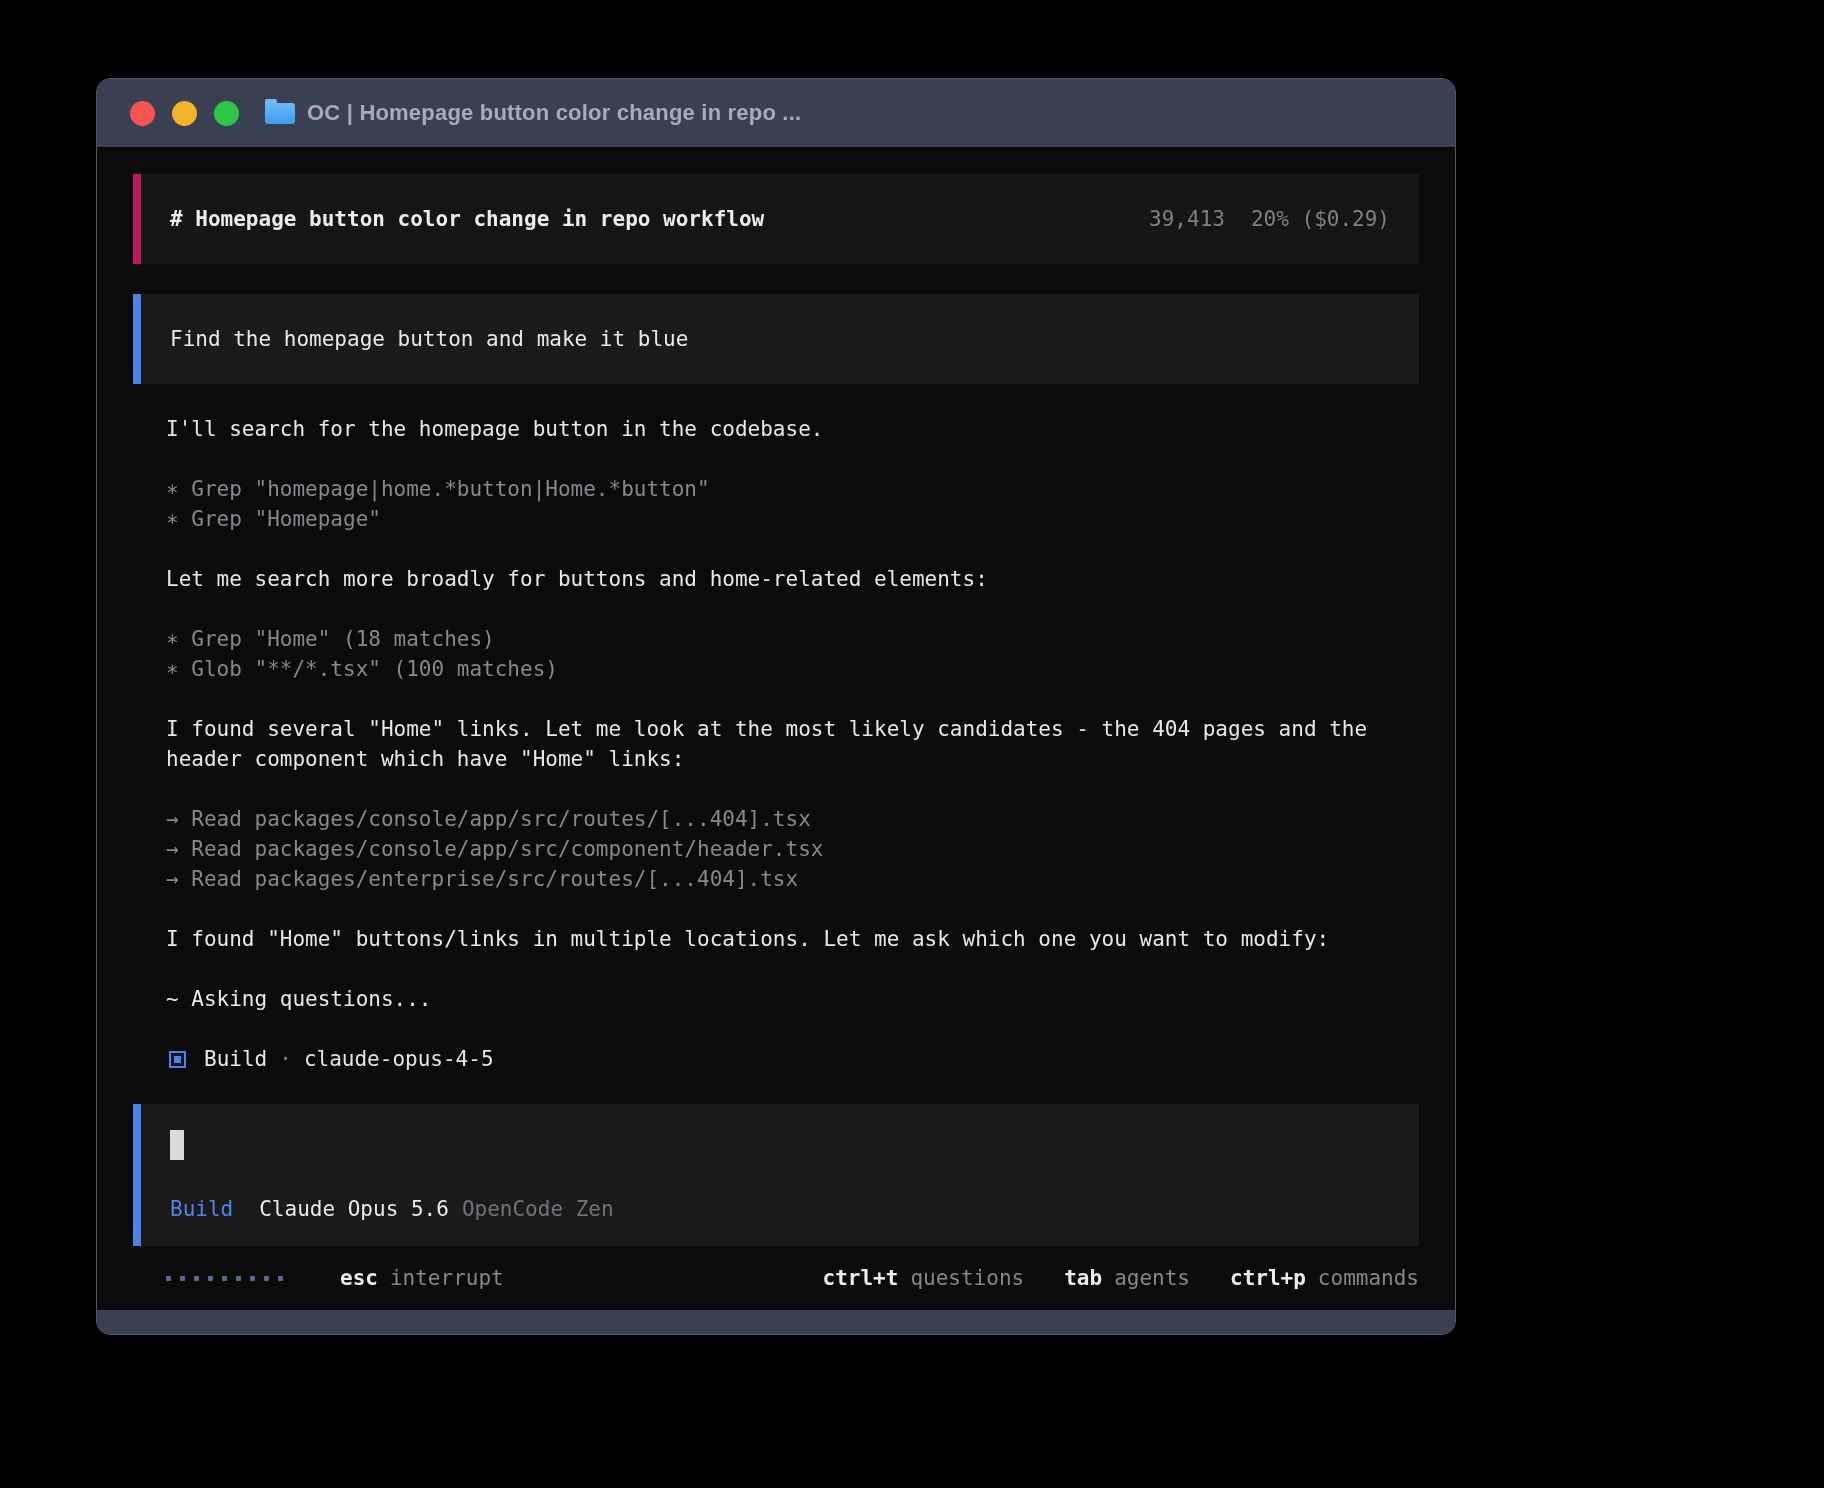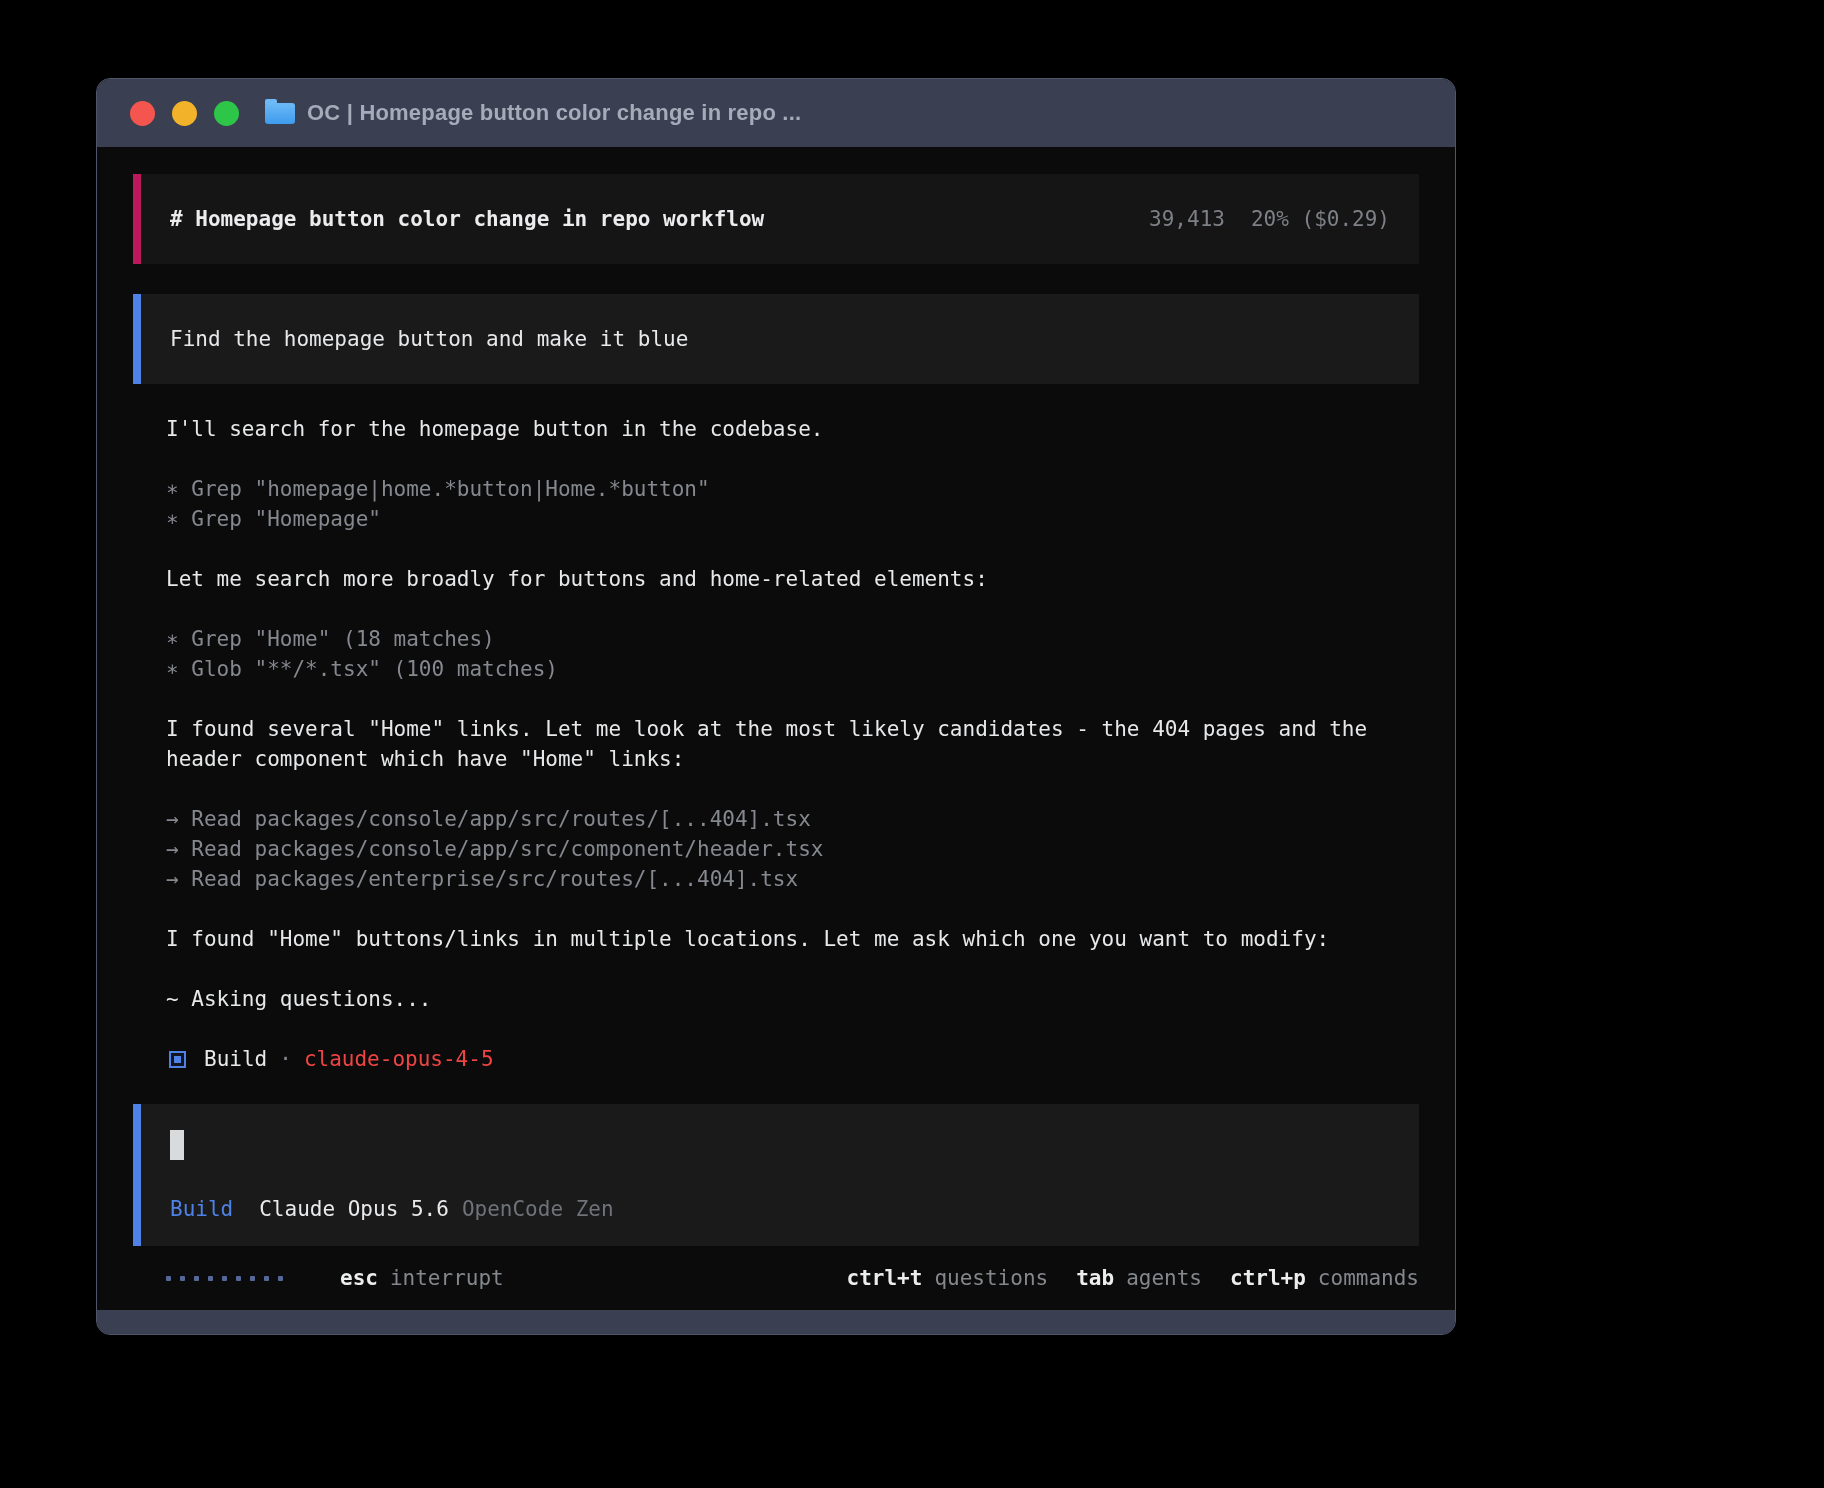--- a/index.html
+++ b/index.html
@@ -47,39 +47,39 @@
   .para { margin-bottom:30px; }
   .t-line { white-space:pre; color:#e7e8ea; }
   .para.dim .t-line, .t-line.dim { color:#85888e; }
 
   .status-line { display:flex; align-items:center; }
   .agent-icon { width:17px; height:17px; border:2px solid #4e82e6;
                 margin:0 18px 0 3px; position:relative; background:#10151f; flex:0 0 auto; }
   .agent-icon::after { content:""; position:absolute; inset:3px; background:#4e82e6; }
   .status-agent { color:#e7e8ea; }
   .status-sep { color:#85888e; margin:0 12px; }
-  .status-model { color:#ef4444; }
+  .status-model { color:#e5e5e5; }
 
   
   .input-box { height:142px; display:flex; flex-direction:column;
                justify-content:space-between; align-items:flex-start;
                padding:26px 29px 22px; margin-bottom:0; cursor:text; }
   .cursor { width:14px; height:30px; background:#d9dadb; }
   .model-row { display:flex; white-space:pre; }
   .model-agent { color:#4e82e6; margin-right:26px; }
   .model-name { color:#e9eaec; margin-right:13px; }
   .model-provider { color:#6f7278; }
 
   
   .statusbar { height:64px; display:flex; align-items:center;
                justify-content:space-between; padding-left:33px; }
   .sb-left, .sb-right { display:flex; align-items:center; }
   .dots { display:flex; align-items:center; margin-right:32px; }
   .dots .dot { width:5px; height:5px; background:#56689a; border-radius:1px; margin-right:9px; }
-  .hint { display:flex; align-items:center; margin-left:28px; white-space:pre; }
+  .hint { display:flex; align-items:center; margin-left:40px; white-space:pre; }
   .sb-left .hint { margin-left:16px; }
   .hint .key { color:#eceded; font-weight:bold; margin-right:12px; }
   .hint .label { color:#84878c; }
 
   .bottomstrip { height:24px; background:#3a4052; }
 </style>
 </head>
 <body>
 
 <div class="window">

